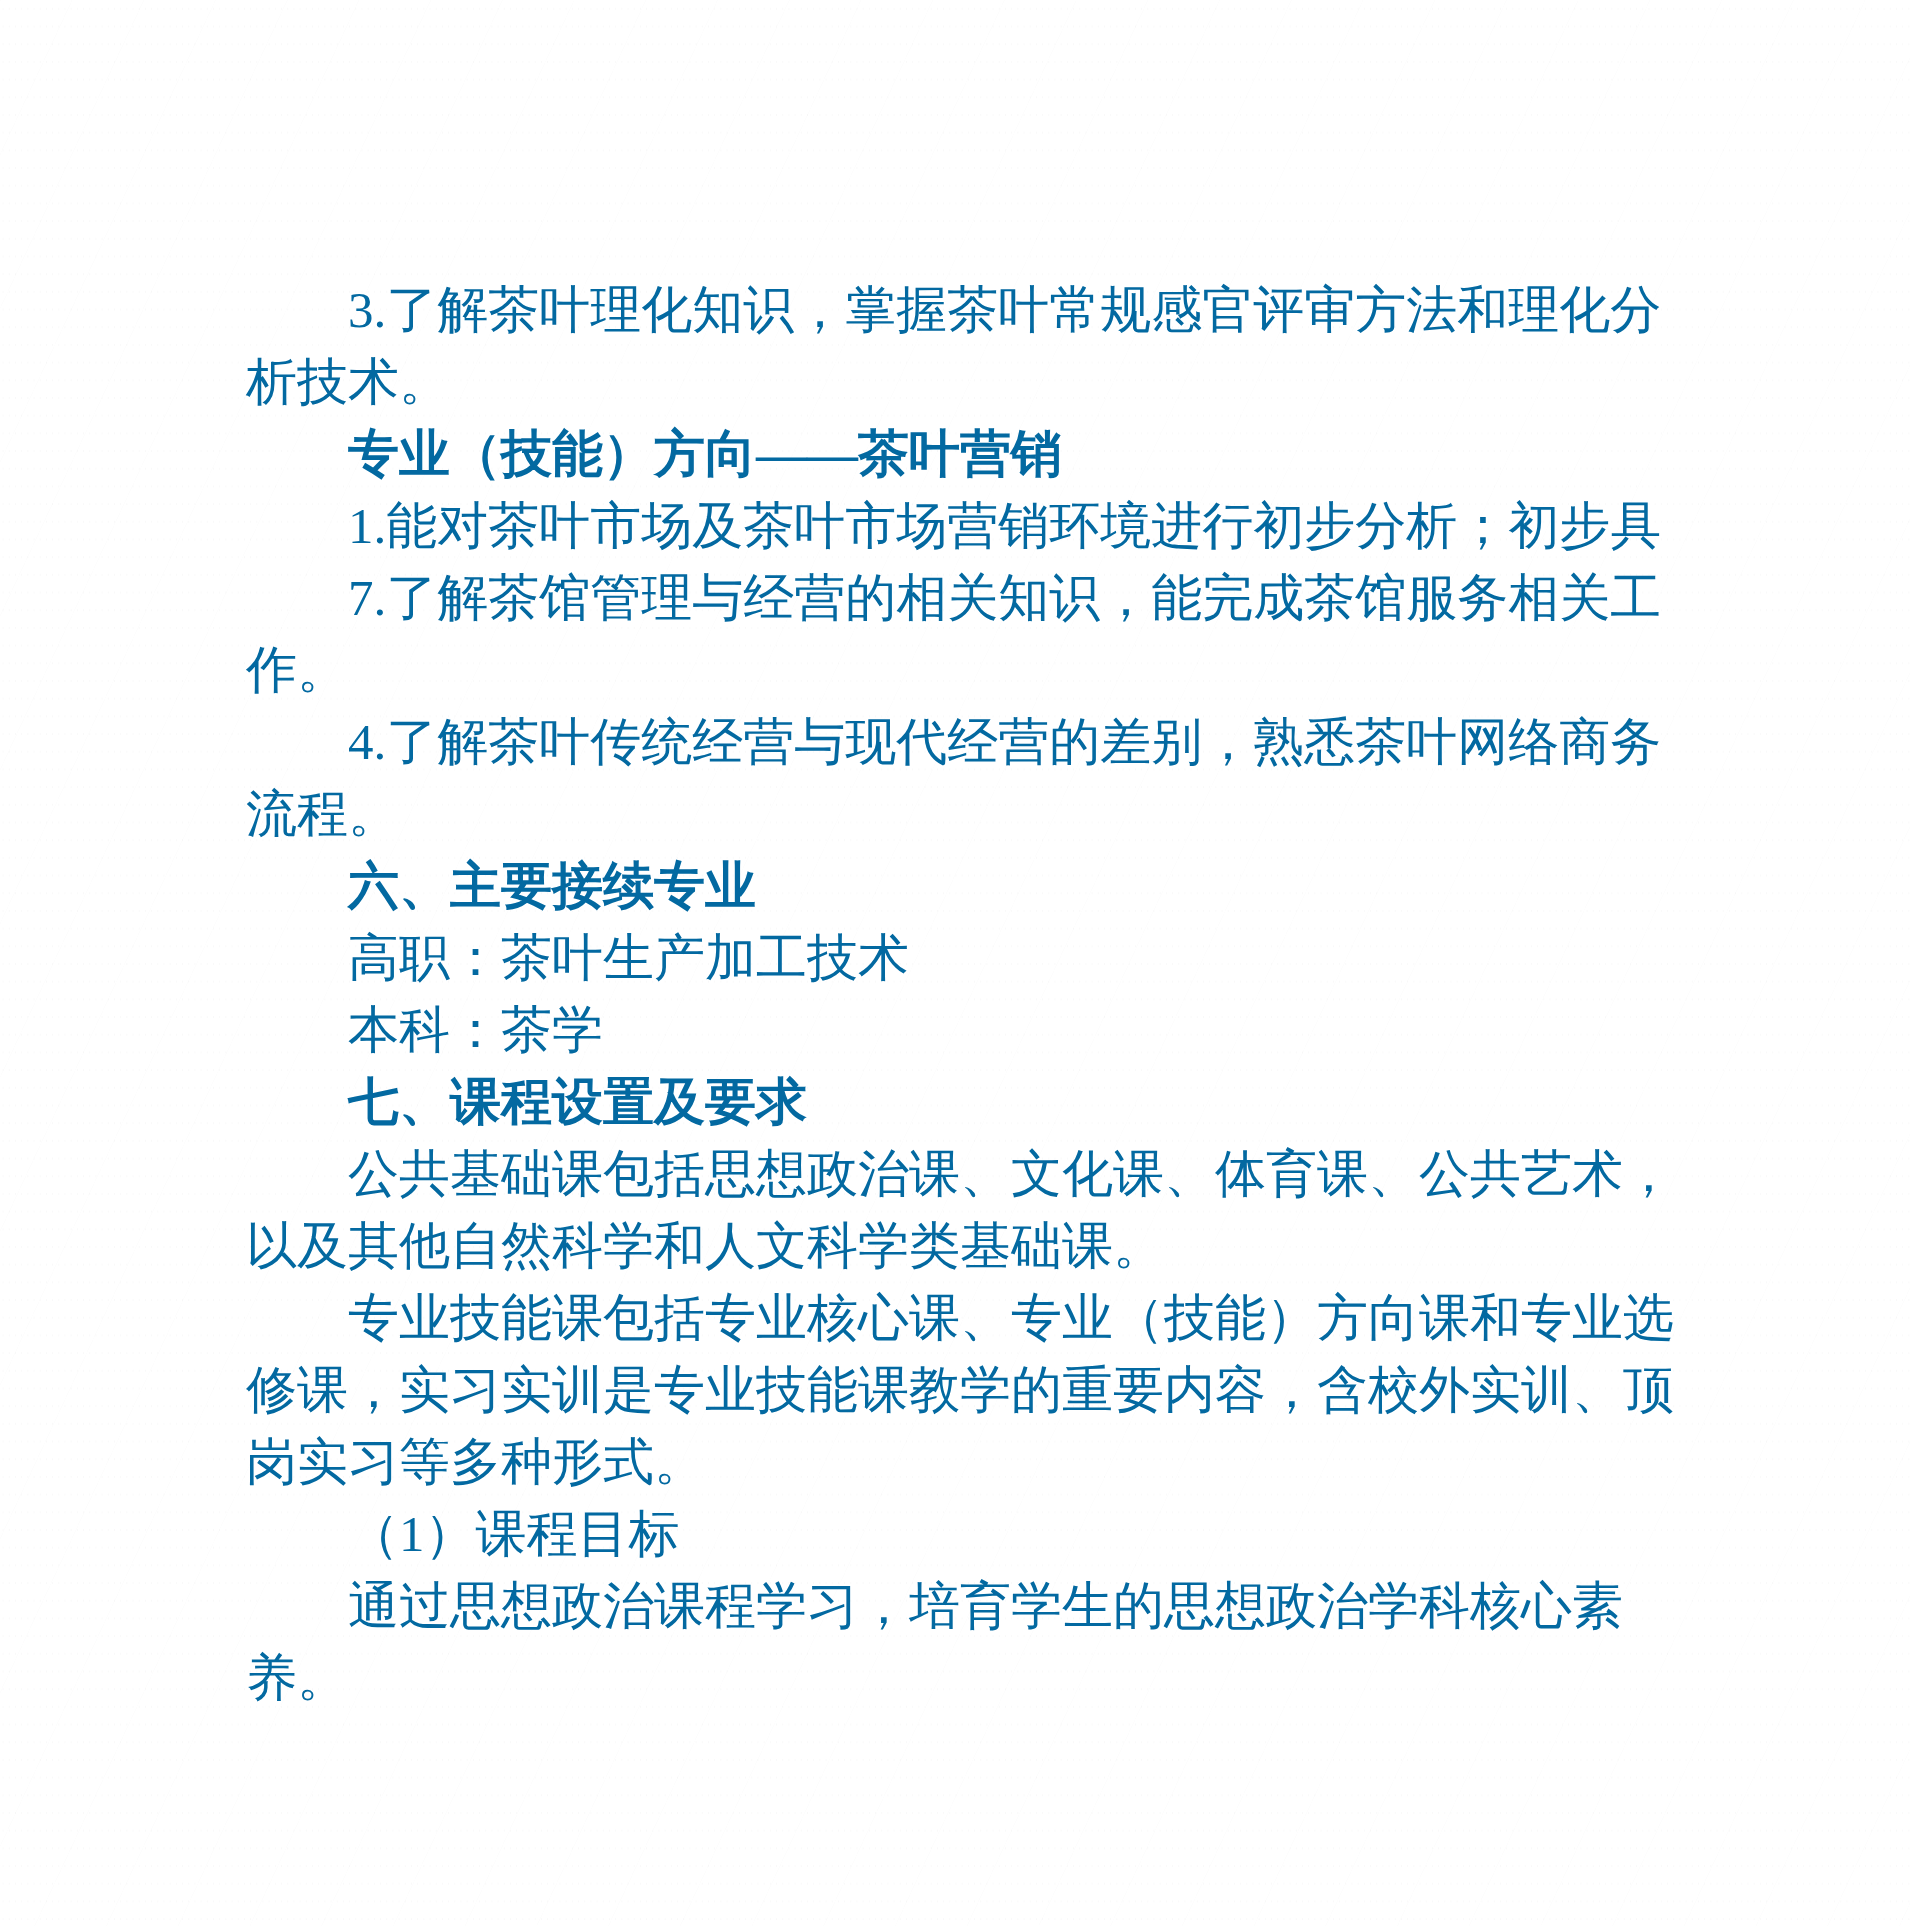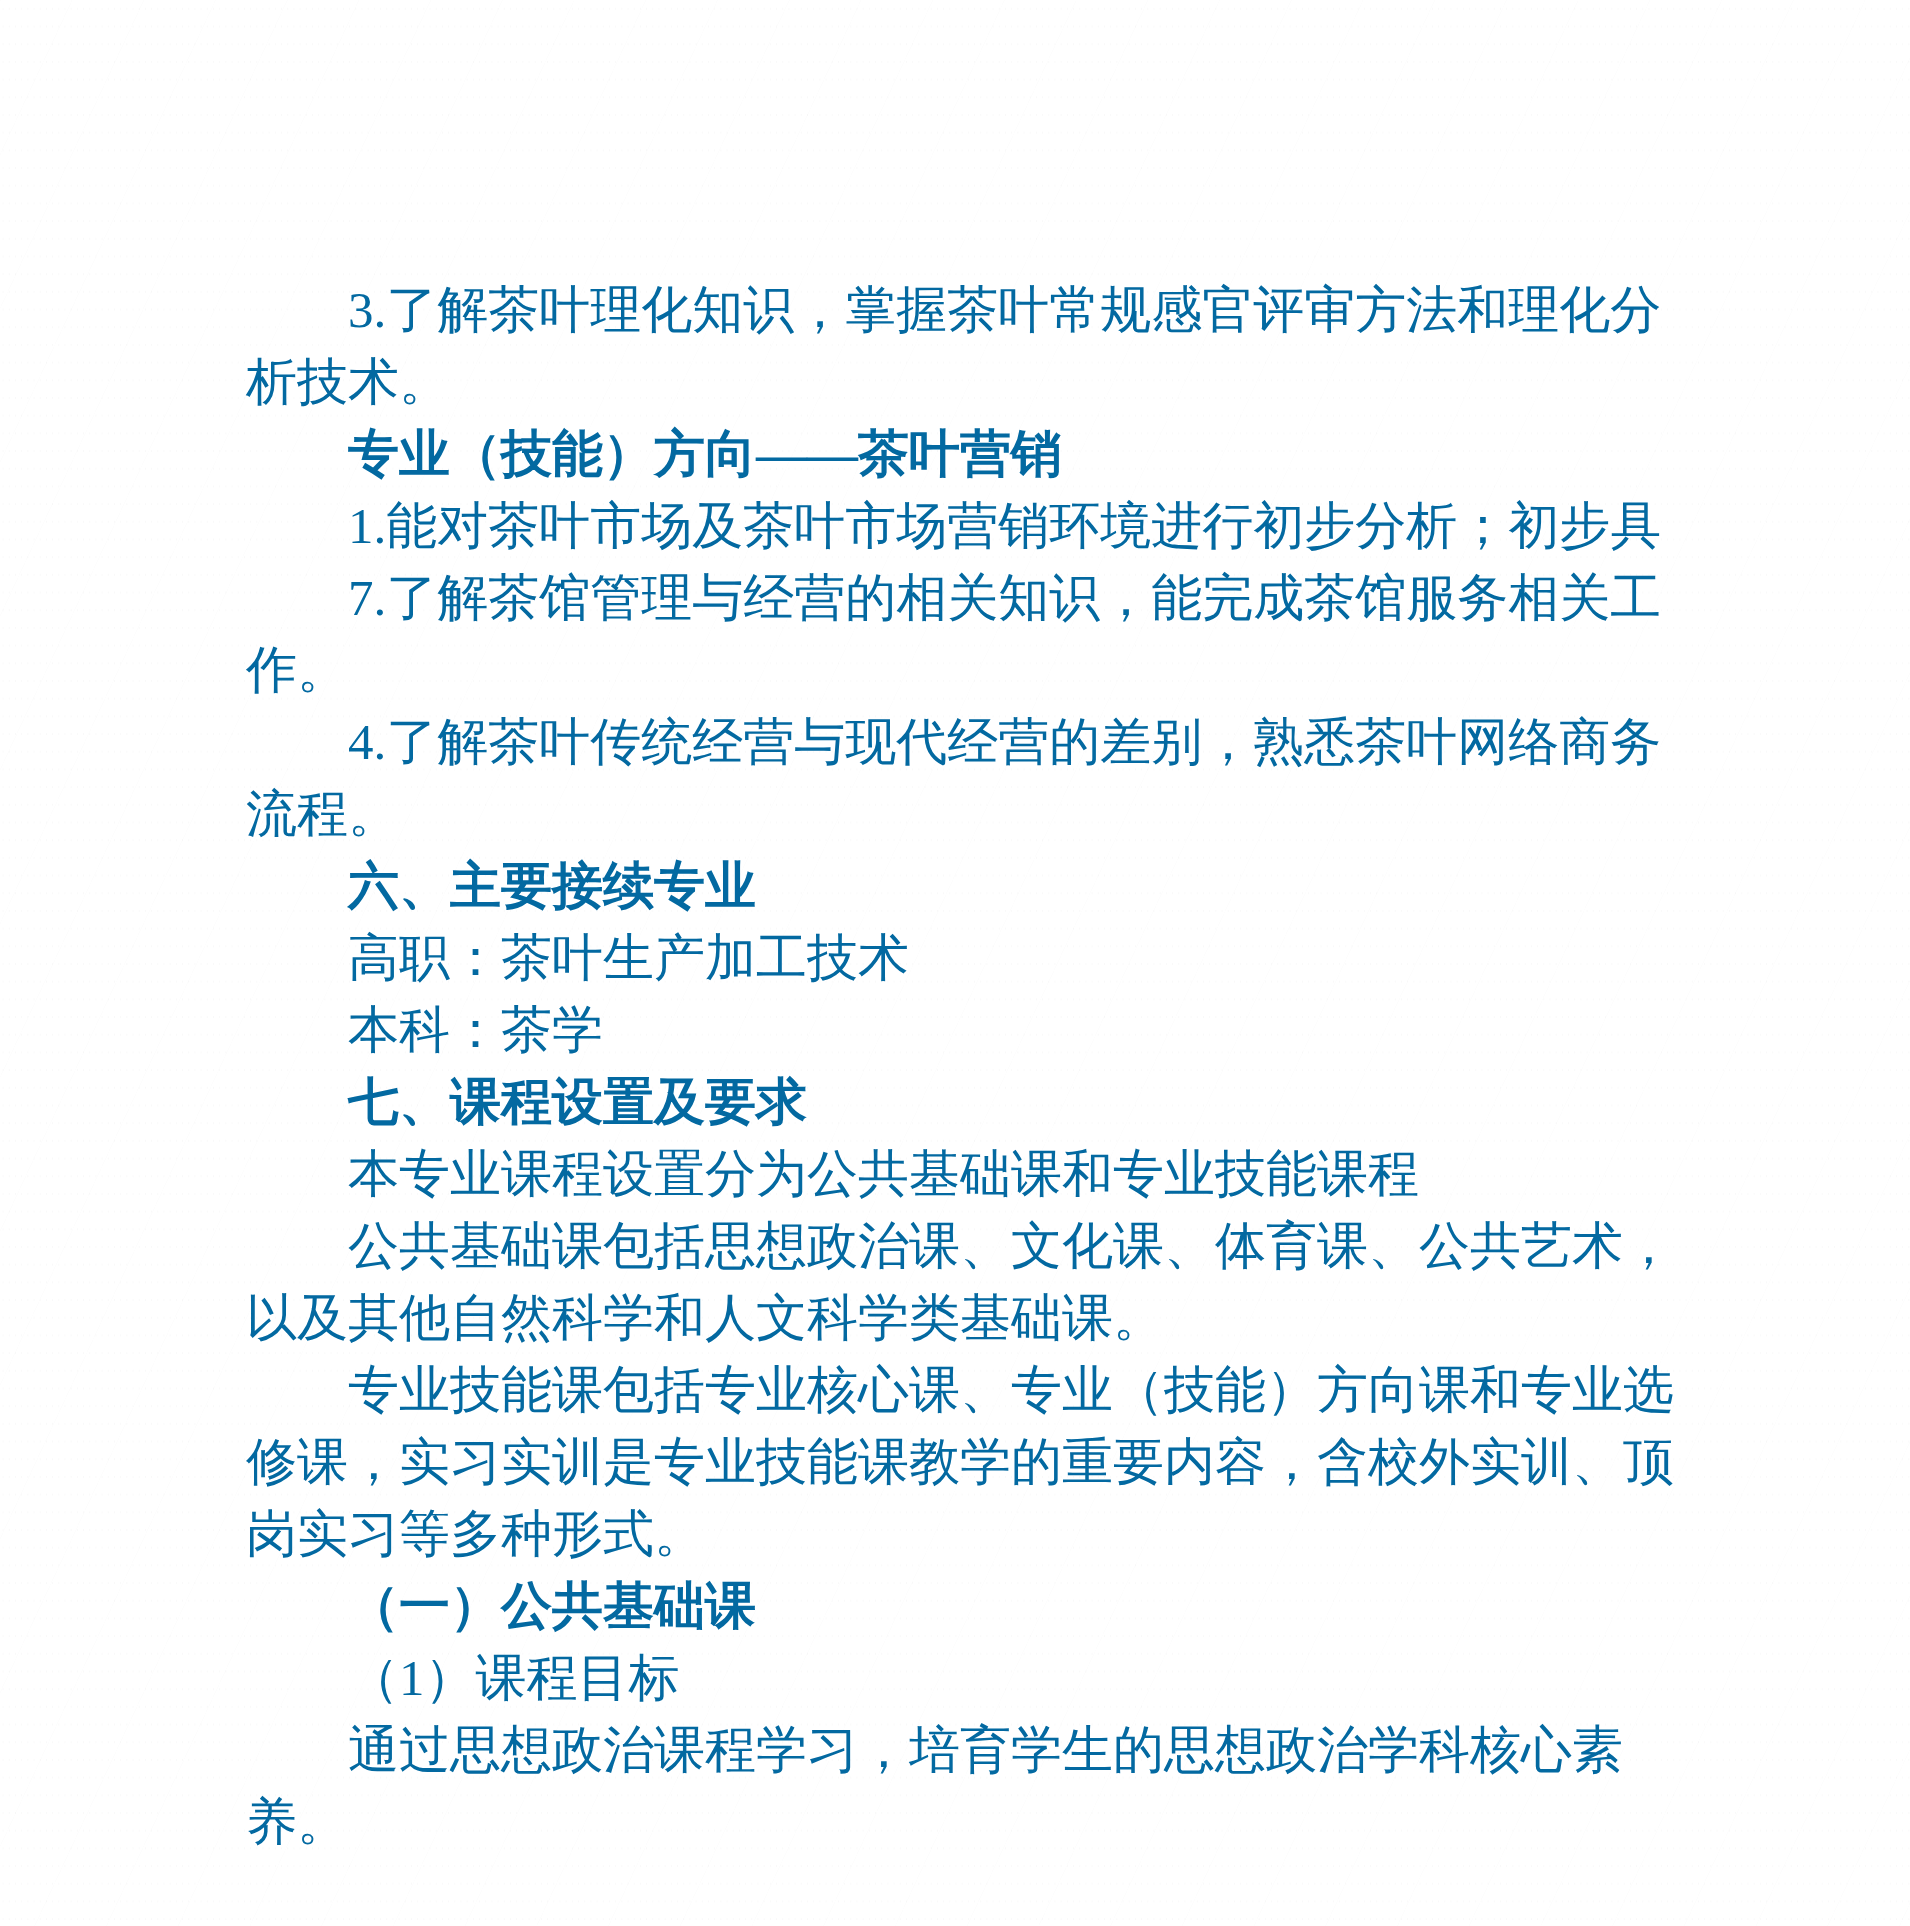--- a/index.html
+++ b/index.html
@@ -59,25 +59,23 @@
       <div class="line indent bold">专业（技能）方向——茶叶营销</div>
       <div class="line indent">1.能对茶叶市场及茶叶市场营销环境进行初步分析；初步具</div>
       <div class="line indent">7.了解茶馆管理与经营的相关知识，能完成茶馆服务相关工</div>
       <div class="line">作。</div>
       <div class="line indent">4.了解茶叶传统经营与现代经营的差别，熟悉茶叶网络商务</div>
       <div class="line">流程。</div>
       <div class="line indent bold sans">六、主要接续专业</div>
       <div class="line indent">高职：茶叶生产加工技术</div>
       <div class="line indent">本科：茶学</div>
       <div class="line indent bold sans">七、课程设置及要求</div>
-      <div class="line indent">本专业课程设置分为公共基础课和专业技能课程</div>
       <div class="line indent">公共基础课包括思想政治课、文化课、体育课、公共艺术，</div>
       <div class="line">以及其他自然科学和人文科学类基础课。</div>
       <div class="line indent">专业技能课包括专业核心课、专业（技能）方向课和专业选</div>
       <div class="line">修课，实习实训是专业技能课教学的重要内容，含校外实训、顶</div>
       <div class="line">岗实习等多种形式。</div>
-      <div class="line indent bold sans">（一）公共基础课</div>
       <div class="line indent">（1）课程目标</div>
       <div class="line indent">通过思想政治课程学习，培育学生的思想政治学科核心素</div>
       <div class="line">养。</div>
     </div>
 </div>
 
 
 </body></html>

